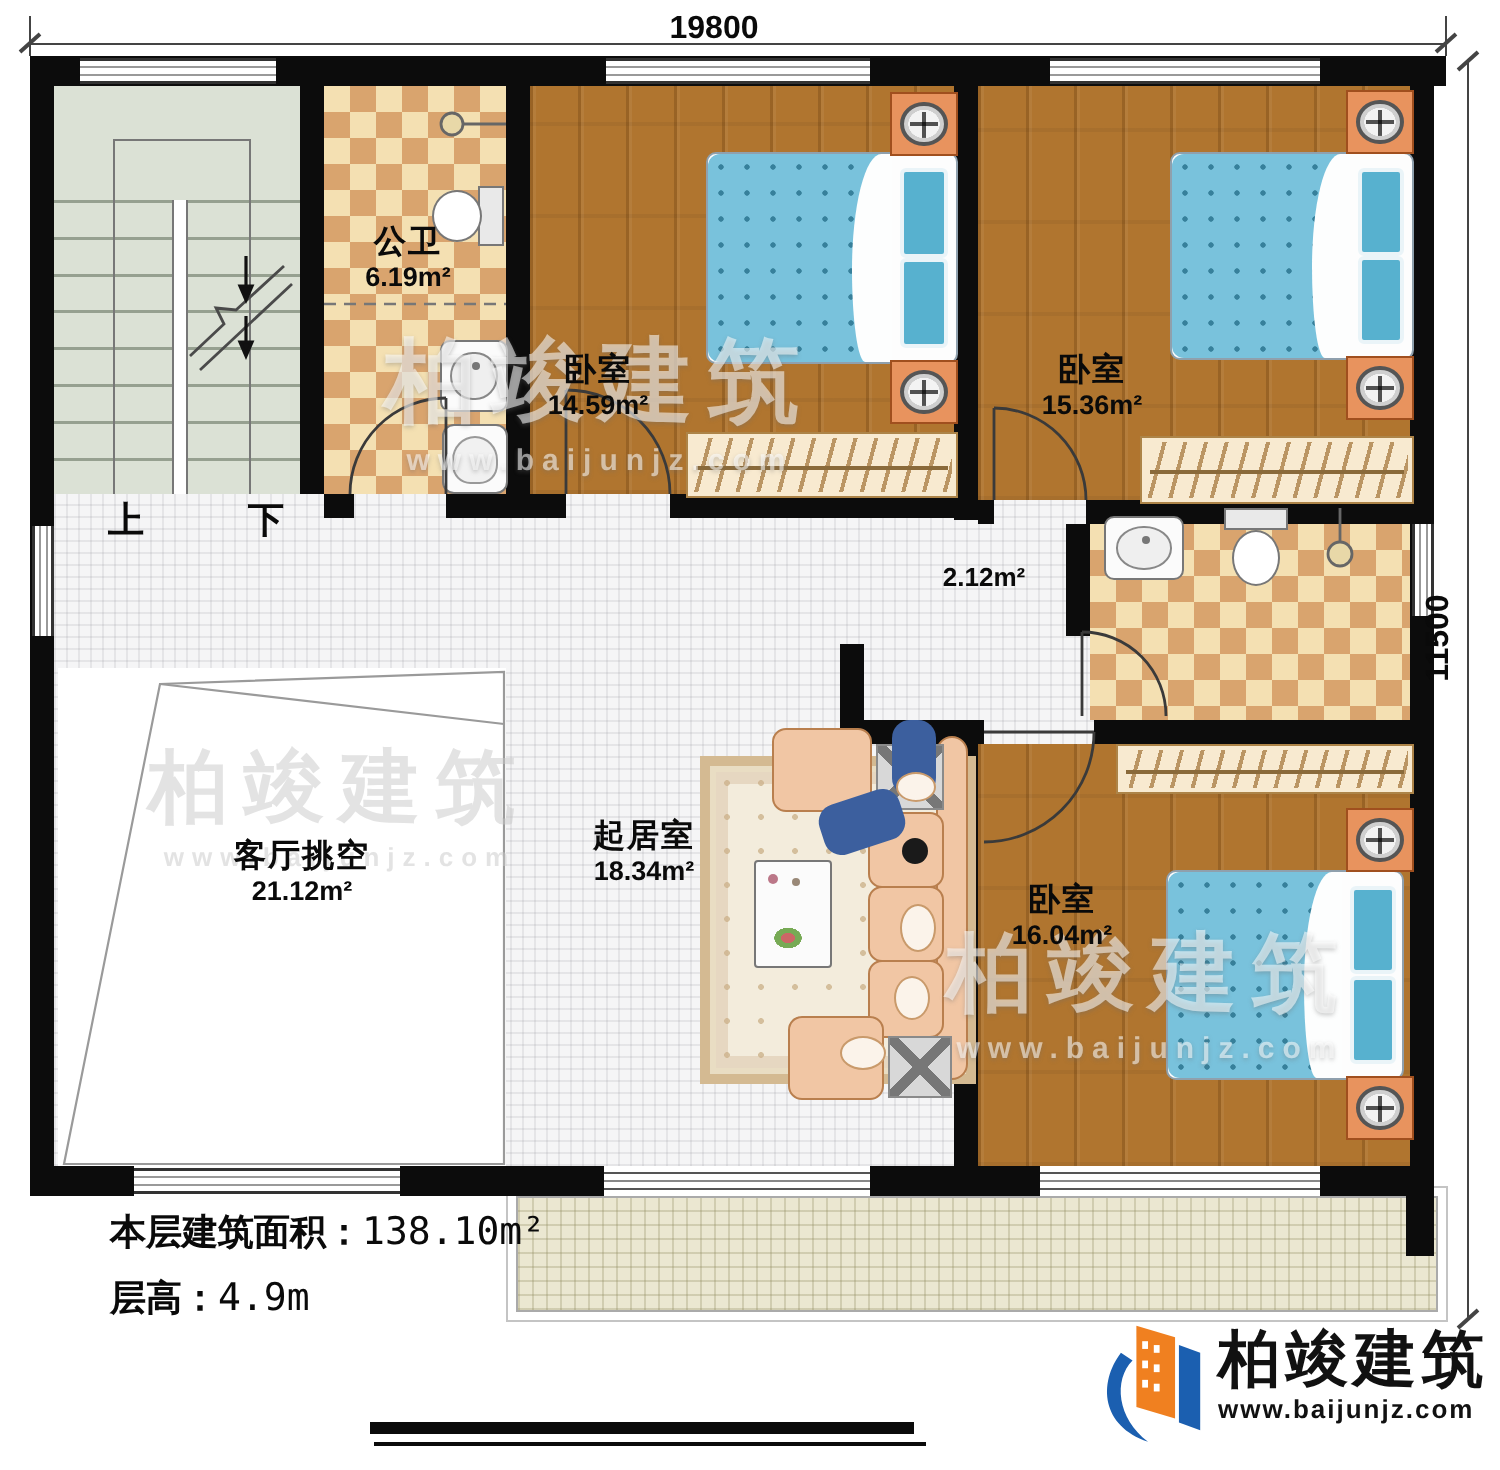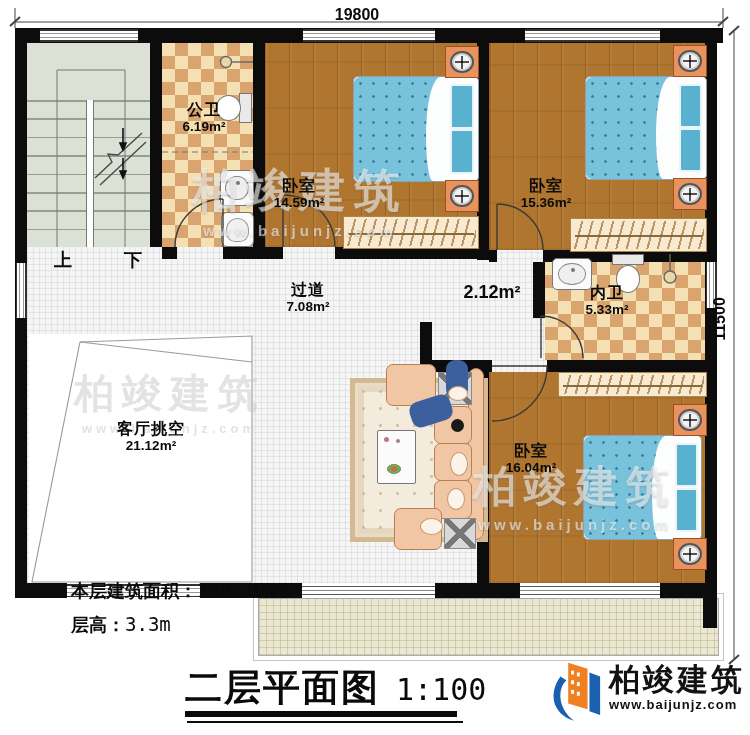--- a/index.html
+++ b/index.html
@@ -274,63 +274,56 @@
     <div class="big" style="font-size:40px;">柏竣建筑</div>
     <div class="url" style="font-size:13px;">www.baijunjz.com</div>
   </div>
   <div class="abs wm" style="left:420px;top:458px;width:310px;">
     <div class="big" style="font-size:43px;">柏竣建筑</div>
     <div class="url">www.baijunjz.com</div>
   </div>
 
   <div class="abs stairdir" style="left:47px;top:248px;">上</div>
   <div class="abs stairdir" style="left:117px;top:248px;">下</div>
-  <div class="abs rlabel" style="left:149px;top:101px;">
+  <div class="abs rlabel" style="left:149px;top:113px;">
     <div class="nm">公卫</div>
       <div class="ar">6.19m²</div>
   </div>
   <div class="abs rlabel" style="left:244px;top:177px;">
     <div class="nm">卧室</div>
       <div class="ar">14.59m²</div>
   </div>
   <div class="abs rlabel" style="left:491px;top:177px;">
     <div class="nm">卧室</div>
       <div class="ar">15.36m²</div>
   </div>
-  <div class="abs rlabel" style="left:253px;top:281px;">
-    <div class="nm">过道</div>
-      <div class="ar">7.08m²</div>
-  </div>
   <div class="abs rlabel" style="left:437px;top:282px;">
-    <div class="ar" style="font-size:18px;">2.12m²</div>
-  </div>
-  <div class="abs rlabel" style="left:552px;top:284px;">
-    <div class="nm">内卫</div>
-      <div class="ar">5.33m²</div>
+    <div class="ar" style="font-size:13px;">2.12m²</div>
   </div>
   <div class="abs rlabel" style="left:96px;top:420px;">
     <div class="nm">客厅挑空</div>
       <div class="ar">21.12m²</div>
   </div>
+  <div class="abs rlabel" style="left:267px;top:410px;">
+    <div class="nm">起居室</div>
+      <div class="ar">18.34m²</div>
+  </div>
   <div class="abs rlabel" style="left:476px;top:442px;">
     <div class="nm">卧室</div>
       <div class="ar">16.04m²</div>
   </div>
 
   <div class="abs" style="left:307px;top:6px;width:100px;text-align:center;font-size:16px;font-weight:bold;color:#0a0a0a;">19800</div>
   <div class="abs" style="left:690px;top:310px;width:60px;text-align:center;font-size:16px;font-weight:bold;color:#0a0a0a;transform:rotate(-90deg);">11500</div>
 
-  <div class="abs notes" style="left:55px;top:574px;margin-left:16px;">
+  <div class="abs notes" style="left:55px;top:600px;">
     <div><span>本层建筑面积：</span><span class="cad">138.10m²</span></div>
-    <div><span>层高：</span><span class="cad">3.3m</span></div>
-  </div>
-
-  <div class="abs titleblk" style="left:185px;top:663px;">
-    <span class="t">二层平面图</span><span class="s cad">1:100</span>
-  </div>
+    <div><span>层高：</span><span class="cad">4.9m</span></div>
+  </div>
+
   <div class="abs" style="left:185px;top:711px;width:272px;height:6px;background:#0a0a0a;"></div>
   <div class="abs" style="left:187px;top:721px;width:276px;height:2px;background:#0a0a0a;"></div>
 
   <div class="abs" style="left:545px;top:652px;width:200px;display:flex;align-items:center;">
     <svg width="58" height="72" viewBox="0 0 60 72">
       <path d="M16,24 C4,40 6,62 30,70 C14,58 12,38 22,28 Z" fill="#1b5fb0"></path>
       <polygon points="24,10 44,16 44,58 24,52" fill="#f08020"></polygon>
       <g fill="#fff">
         <rect x="27" y="18" width="3" height="4"></rect>
           <rect x="33" y="20" width="3" height="4"></rect>

